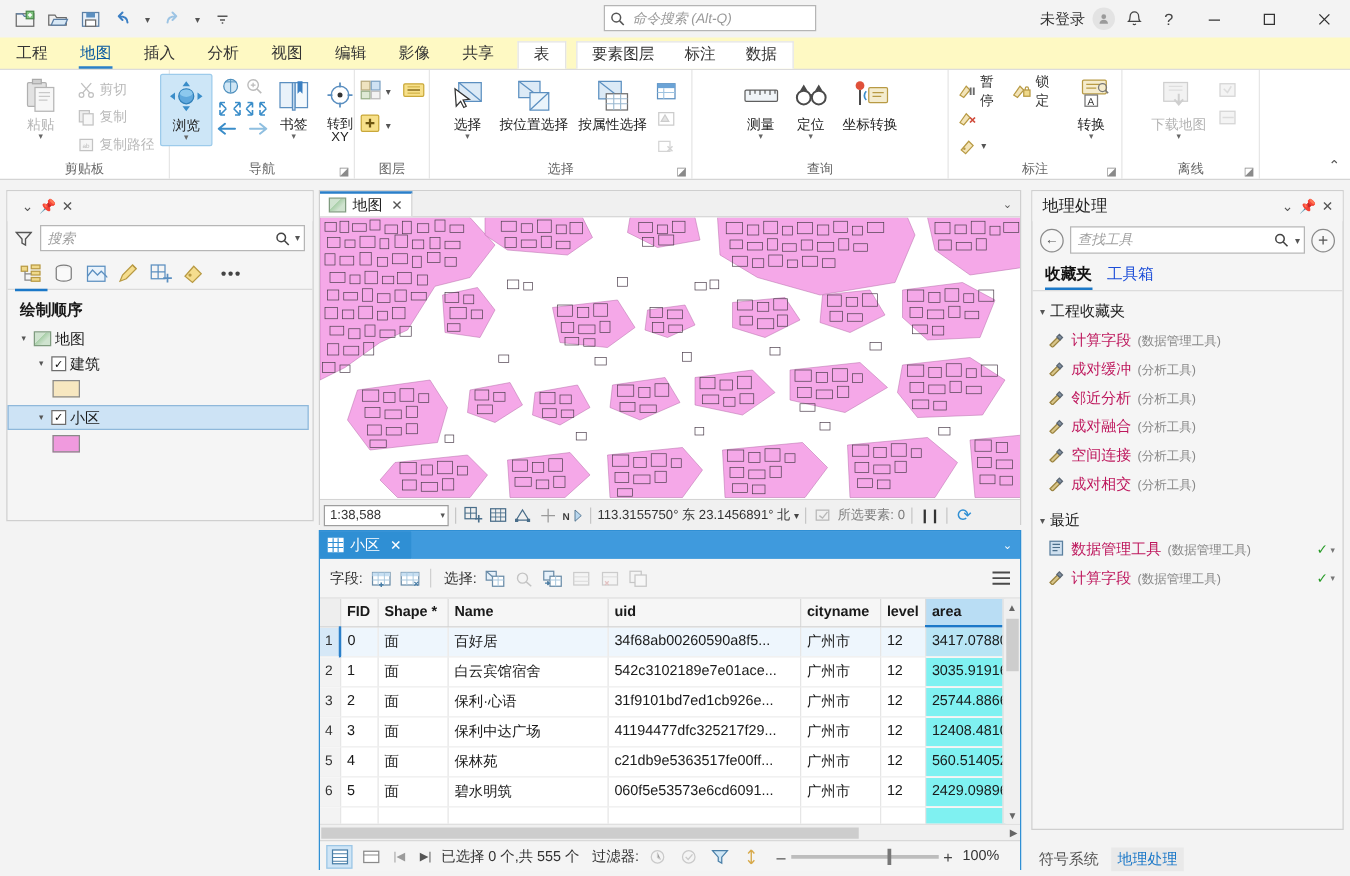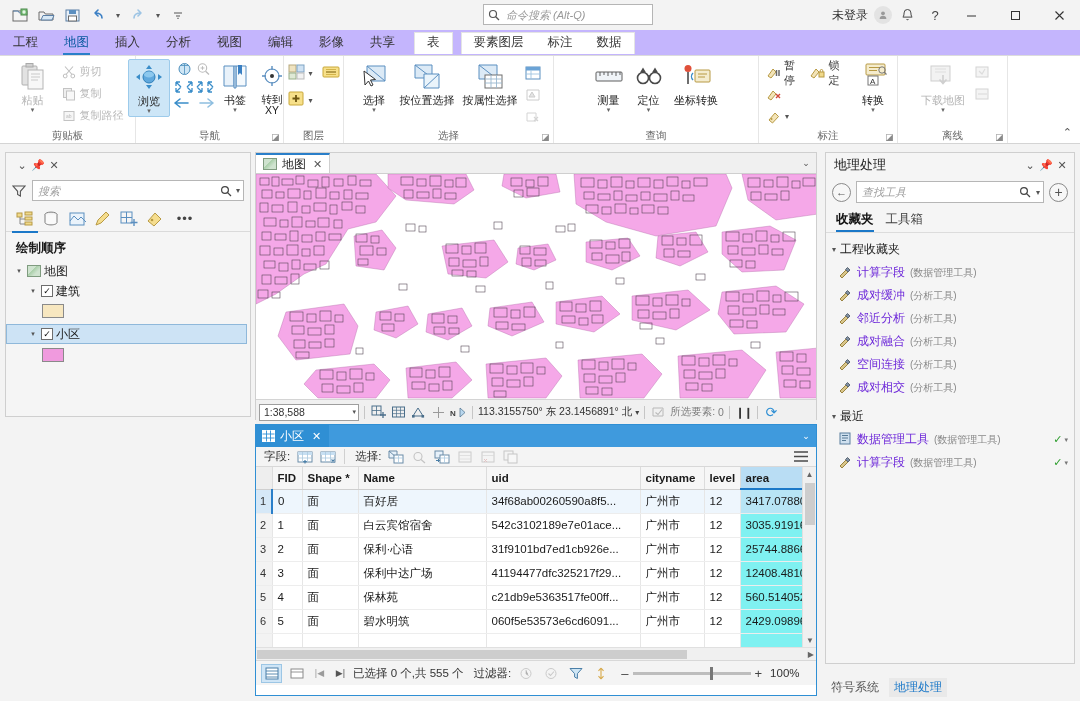--- a/index.html
+++ b/index.html
@@ -48,21 +48,21 @@
   .avatar-circ {
     width: 18px; height: 18px; border-radius: 50%; background: #e3e3e3;
     display: flex; align-items: center; justify-content: center; font-size: 10px; color:#777;
   }
   .tb-ico { width: 26px; height: 26px; display:flex; align-items:center; justify-content:center; color:#444; font-size:13px; border-radius:2px;}
   .wbtn { width: 42px; height: 30px; display: flex; align-items: center; justify-content: center; color: #333; font-size: 12px; }
 
   
   .ribbon-tabs {
     position: absolute; top: 30px; left: 0; width: 1080px; height: 26px;
-    display: flex; align-items: center; background: #c4b5fd;
+    display: flex; align-items: flex-end; background: #fef9c3;
     border-bottom: 1px solid #dcdcdc;
   }
   .rtab {
     padding: 3px 13px 4px 13px; font-size: 12.5px; color: #333; cursor: default;
     position: relative; margin-bottom: 0px;
   }
   .rtab.active { color: #0a5aa0; font-weight: normal; }
   .rtab.active::after {
     content: ""; position: absolute; left: 12px; right: 12px; bottom: 0px;
     height: 2px; background: #2a7fc9;
@@ -165,27 +165,27 @@
 
   
   #geoproc { right: 5px; top: 152px; width: 250px; height: 512px; }
   .gp-search-row { display: flex; align-items: center; gap: 5px; padding: 4px 6px; }
   .circ-btn {
     width: 19px; height: 19px; border-radius: 50%; border: 1px solid #8a8a8a;
     display: flex; align-items: center; justify-content: center; font-size: 11px; color: #555;
     background: #f7f7f7;
   }
   .gp-tabs { display: flex; gap: 12px; padding: 4px 10px 0 10px; border-bottom: 1px solid #dcdcdc;}
-  .gp-tab { font-size: 12.5px; color: #404040; padding-bottom: 4px; position: relative;}
+  .gp-tab { font-size: 12.5px; color: #1d4ed8; padding-bottom: 4px; position: relative;}
   .gp-tab.active { color: #111; font-weight: bold; }
   .gp-tab.active::after { content:""; position:absolute; left:0; right:0; bottom:0; height:2px; background:#1b78c8;}
   .gp-section { padding: 5px 0 0 0; }
   .gp-sec-hdr { display:flex; align-items:center; gap:4px; padding: 3px 0 3px 6px; font-size:12px; color:#1a1a1a;}
   .gp-item { display: flex; align-items: center; gap: 5px; padding: 3px 6px 3px 12px; font-size: 12px;}
-  .gp-item .gname { color: #6d28d9; }
+  .gp-item .gname { color: #be185d; }
   .gp-item .gsub { color: #888; font-size: 10px; }
   .gp-item .gok { margin-left: auto; color: #2a9c2a; font-size: 11px; display:flex; align-items:center; gap:2px;}
   .gp-item .gok .cdd { font-size: 7px; color: #777; }
 
   
   #mapview { left: 255px; top: 152px; width: 562px; height: 268px; background: #fff; }
   .view-tabbar {
     height: 21px; background: #f0f0f0; display: flex; align-items: stretch;
     border-bottom: 1px solid #cfcfcf;
   }
@@ -217,21 +217,21 @@
   
   #atttable { left: 255px; top: 424px; width: 562px; height: 272px; background: #fff; }
   .tbl-tabbar { height: 22px; background: #2f8fd4; display: flex; align-items: stretch; }
   .tbl-tab {
     display: flex; align-items: center; gap: 5px; padding: 0 8px 0 6px; font-size: 12px;
     color: #fff; background: #2f8fd4;
   }
   .tbl-tabbar-sp { flex: 1; background: #3f9add; }
   .tbl-tabbar-cv { width: 20px; display:flex;align-items:center;justify-content:center;color:#fff;font-size:9px;background:#3f9add;}
   .tbl-toolbar {
-    height: 20px; background: #f4f4f4; border-bottom: 1px solid #d8d8d8;
+    height: 32px; background: #f4f4f4; border-bottom: 1px solid #d8d8d8;
     display: flex; align-items: center; gap: 3px; padding: 0 4px; font-size: 11.5px; color: #333;
   }
   .tt-lbl { margin: 0 2px 0 4px; }
   .tt-btn { width: 20px; height: 20px; display:flex;align-items:center;justify-content:center;border-radius:2px;}
   .tt-sep { width: 1px; height: 15px; background: #d0d0d0; margin: 0 3px; }
   .hamburger { margin-left: auto; width: 22px; height: 20px; display:flex;align-items:center;justify-content:center; }
   .grid-wrap { position: relative; height: 180px; overflow: hidden; background: #fff; }
   table.grid { border-collapse: collapse; width: 100%; table-layout: fixed; font-size: 11.5px; }
   table.grid th {
     background: #f6f6f6; border-right: 1px solid #dcdcdc; border-bottom: 1px solid #cfcfcf;

